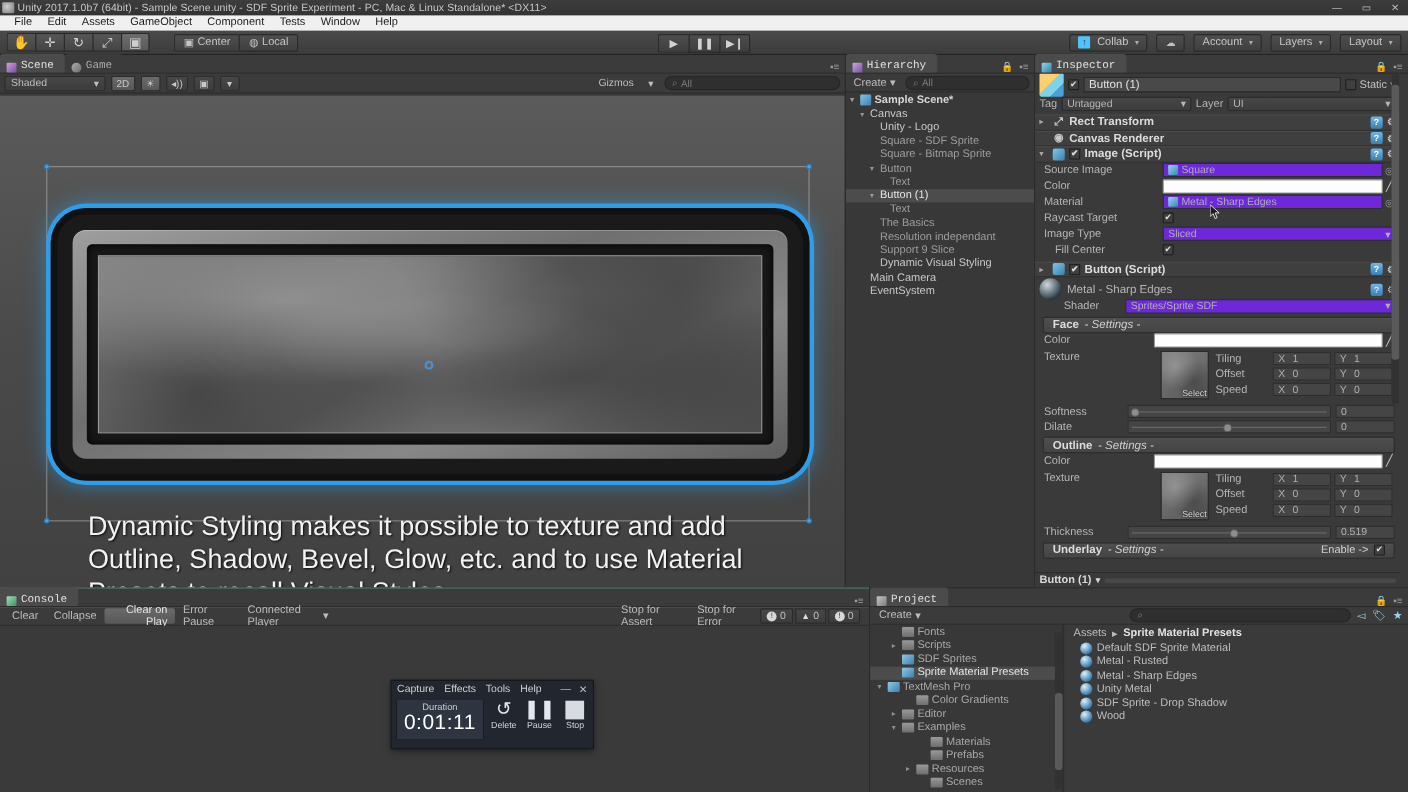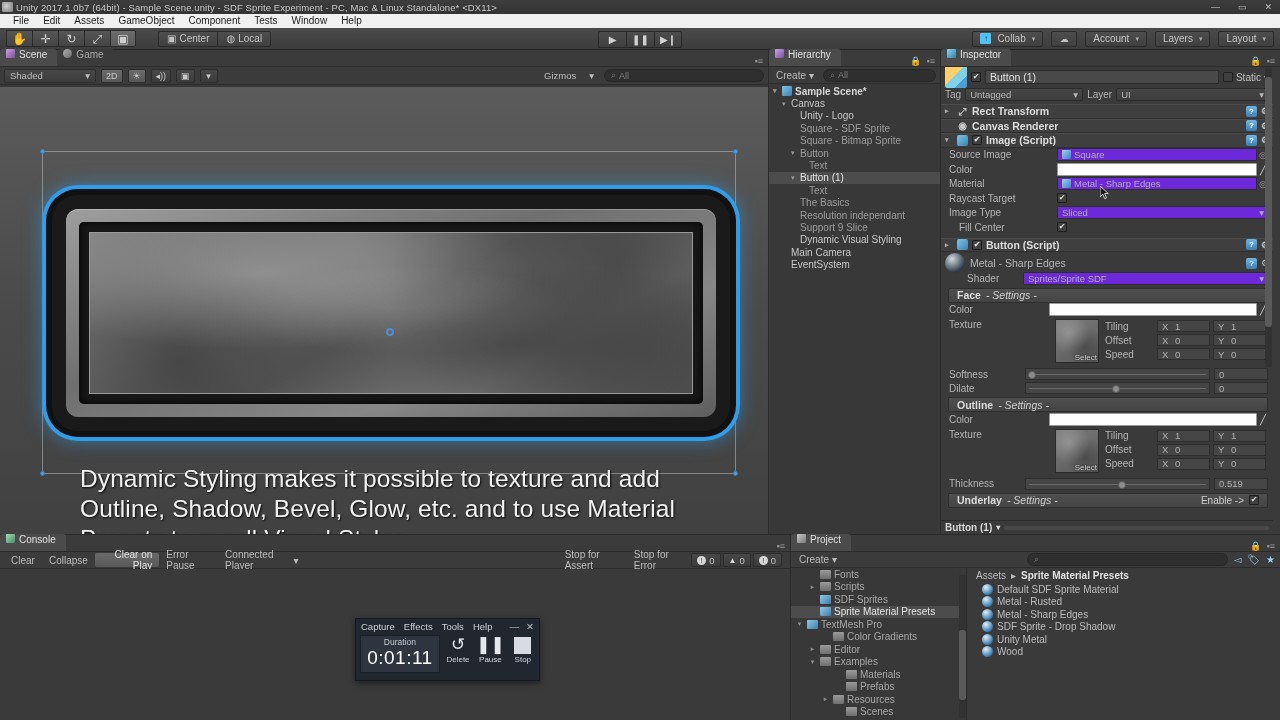--- a/index.html
+++ b/index.html
@@ -108,24 +108,24 @@
 
   
   .panel { position: absolute; background: #383838; }
   .panel-tabrow {
     height: 17px; background: #3b3b3b;
     border-bottom: 1px solid #2b2b2b;
     display: flex; align-items: flex-end;
   }
   .ptab {
     height: 17px; padding: 0 10px 0 6px;
-    display: flex; align-items: flex-start; gap: 4px;
+    display: flex; align-items: flex-end; gap: 4px;
     font-size: 10px; color: #a8a8a8;
     background: #3b3b3b;
-    border-top-left-radius: 3px; border-top-right-radius: 3px;
+    border-top-left-radius: 3px; border-top-right-radius: 3px; font-family: Liberation Mono, monospace;
   }
   .ptab.sel { background: #4b4b4b; color: #e0e0e0; }
   .ptab .tico { width: 9px; height: 9px; border-radius: 1px; }
   .tabrow-right {
     margin-left: auto; display: flex; align-items: center; gap: 5px;
     padding-right: 5px; font-size: 9px; color: #9a9a9a;
   }
 
   .subbar {
     height: 17px; background: #3b3b3b;
@@ -1110,25 +1110,25 @@
           <div class="asset-row">
             <span class="mat-ball"></span>
             <span>Metal - Rusted</span>
           </div>
           <div class="asset-row">
             <span class="mat-ball"></span>
             <span>Metal - Sharp Edges</span>
           </div>
           <div class="asset-row">
             <span class="mat-ball"></span>
-            <span>SDF Sprite - Drop Shadow</span>
+            <span>Unity Metal</span>
           </div>
           <div class="asset-row">
             <span class="mat-ball"></span>
-            <span>Unity Metal</span>
+            <span>SDF Sprite - Drop Shadow</span>
           </div>
           <div class="asset-row">
             <span class="mat-ball"></span>
             <span>Wood</span>
           </div>
         </div>
     </div>
     <div class="proj-scrollbar" style="left:168px;top:40px;bottom:2px;width:7px">
       <div class="thumb" style="top:55px;height:70px"></div>
     </div>

